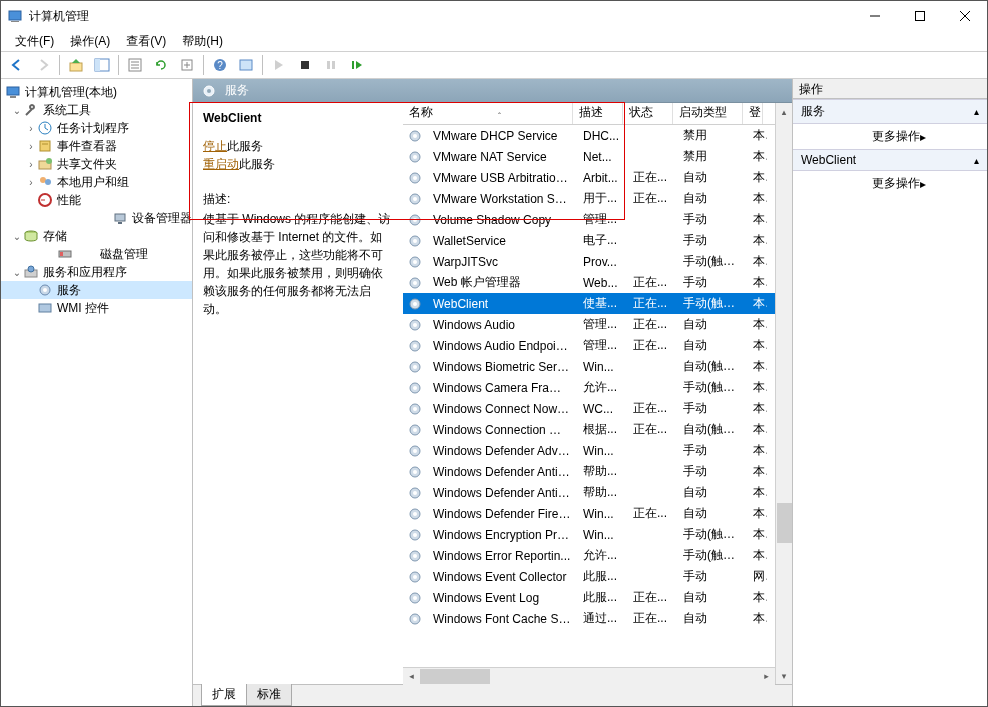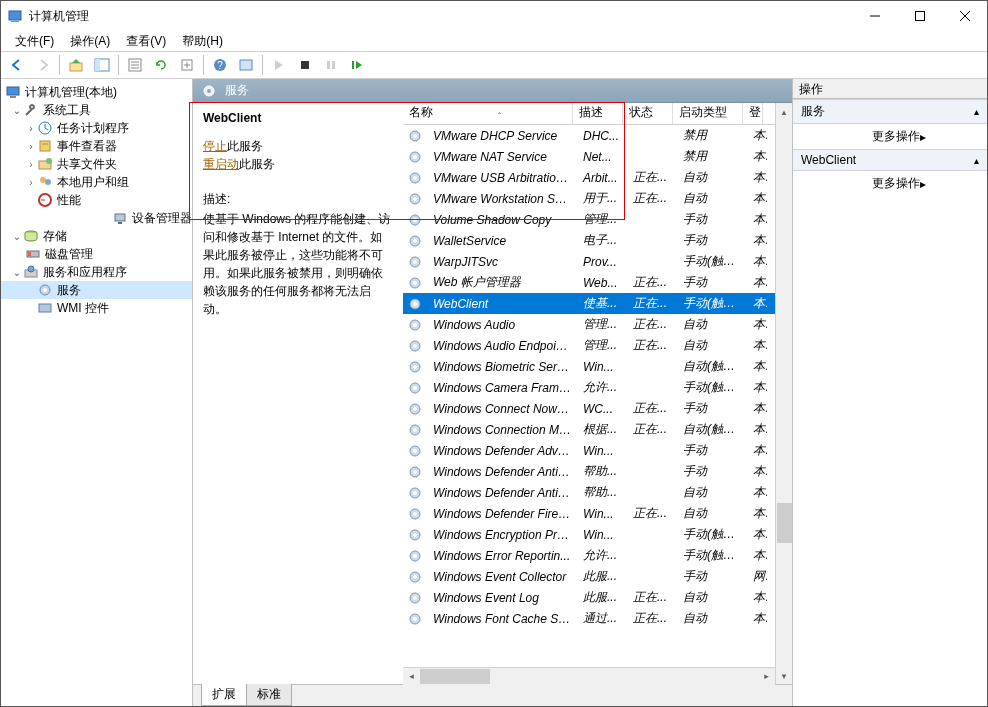--- a/index.html
+++ b/index.html
@@ -34,21 +34,21 @@
 .svc-desc { line-height:18px; }
 .svc-list-wrap { flex:1; display:flex; flex-direction:column; min-width:0; }
 .col-headers { display:flex; height:22px; border-bottom:1px solid #d0d0d0; background:#fff; }
 .col-h { padding:3px 6px; border-right:1px solid #e0e0e0; font-size:12px; white-space:nowrap; overflow:hidden; display:flex; align-items:flex-end; }
 .col-name { width:170px; }
 .col-desc { width:50px; }
 .col-status { width:50px; }
 .col-start { width:70px; }
 .col-login { width:20px; }
 .sort-ind { font-size:9px; margin-left:4px; color:#666; }
-.svc-rows { flex:1; overflow:hidden; position:relative;font-style:italic; }
+.svc-rows { flex:1; overflow:hidden; position:relative; }
 .svc-row { display:flex; height:21px; align-items:center; white-space:nowrap; }
 .svc-row.selected { background:#0078d7; color:#fff; }
 .svc-row .cell { padding:0 6px; overflow:hidden; text-overflow:ellipsis; font-size:12px; }
 .row-icon { width:16px; height:16px; margin-left:4px; margin-right:4px; flex-shrink:0; }
 .hscroll { height:17px; background:#f0f0f0; border-top:1px solid #d0d0d0; position:relative; display:flex; align-items:center; }
 .hscroll-arrow { width:17px; height:17px; display:flex; align-items:center; justify-content:center; background:#f0f0f0; font-size:9px; color:#606060; }
 .hscroll-track { flex:1; height:17px; background:#f0f0f0; position:relative; }
 .hscroll-thumb { position:absolute; left:0; width:70px; height:15px; top:1px; background:#cdcdcd; }
 .vscroll { width:17px; background:#f0f0f0; border-left:1px solid #d0d0d0; display:flex; flex-direction:column; }
 .vscroll-arrow { height:17px; display:flex; align-items:center; justify-content:center; font-size:9px; color:#606060; }
@@ -275,21 +275,21 @@
           <span class="twisty">⌄</span>
           <span class="node-icon">
               <svg width="16" height="16">
                 <ellipse cx="8" cy="5" rx="6" ry="2" fill="#b0d070" stroke="#6a9030"></ellipse>
                 <path d="M2 5 L2 11 A6 2 0 0 0 14 11 L14 5" fill="#d0e8a0" stroke="#6a9030"></path>
               </svg>
             </span>
           <span>存储</span>
         </div>
         <div id="storage-children">
-            <div class="tree-node" style="padding-left: 24px;">
+            <div class="tree-node" style="padding-left: 56px; gap: 23px;">
               <span class="node-icon">
                 <svg width="16" height="16">
                   <rect x="2" y="5" width="12" height="6" fill="#c0c0c0" stroke="#707070"></rect>
                   <rect x="3" y="6" width="3" height="4" fill="#e06060"></rect>
                 </svg>
               </span>
               <span>磁盘管理</span>
             </div>
           </div>
         <div class="tree-node" style="padding-left:10px">

